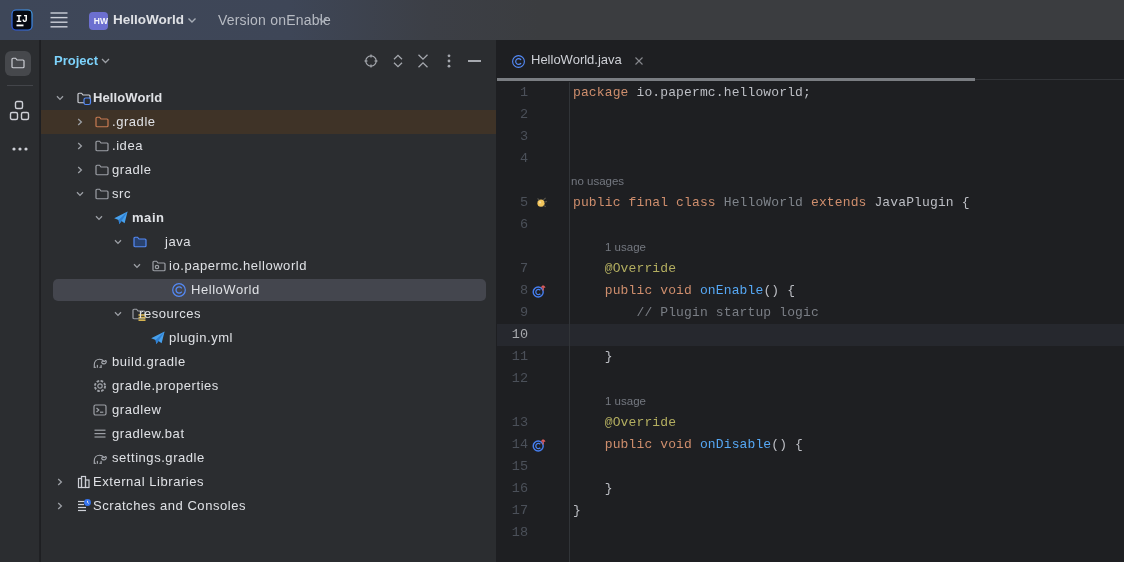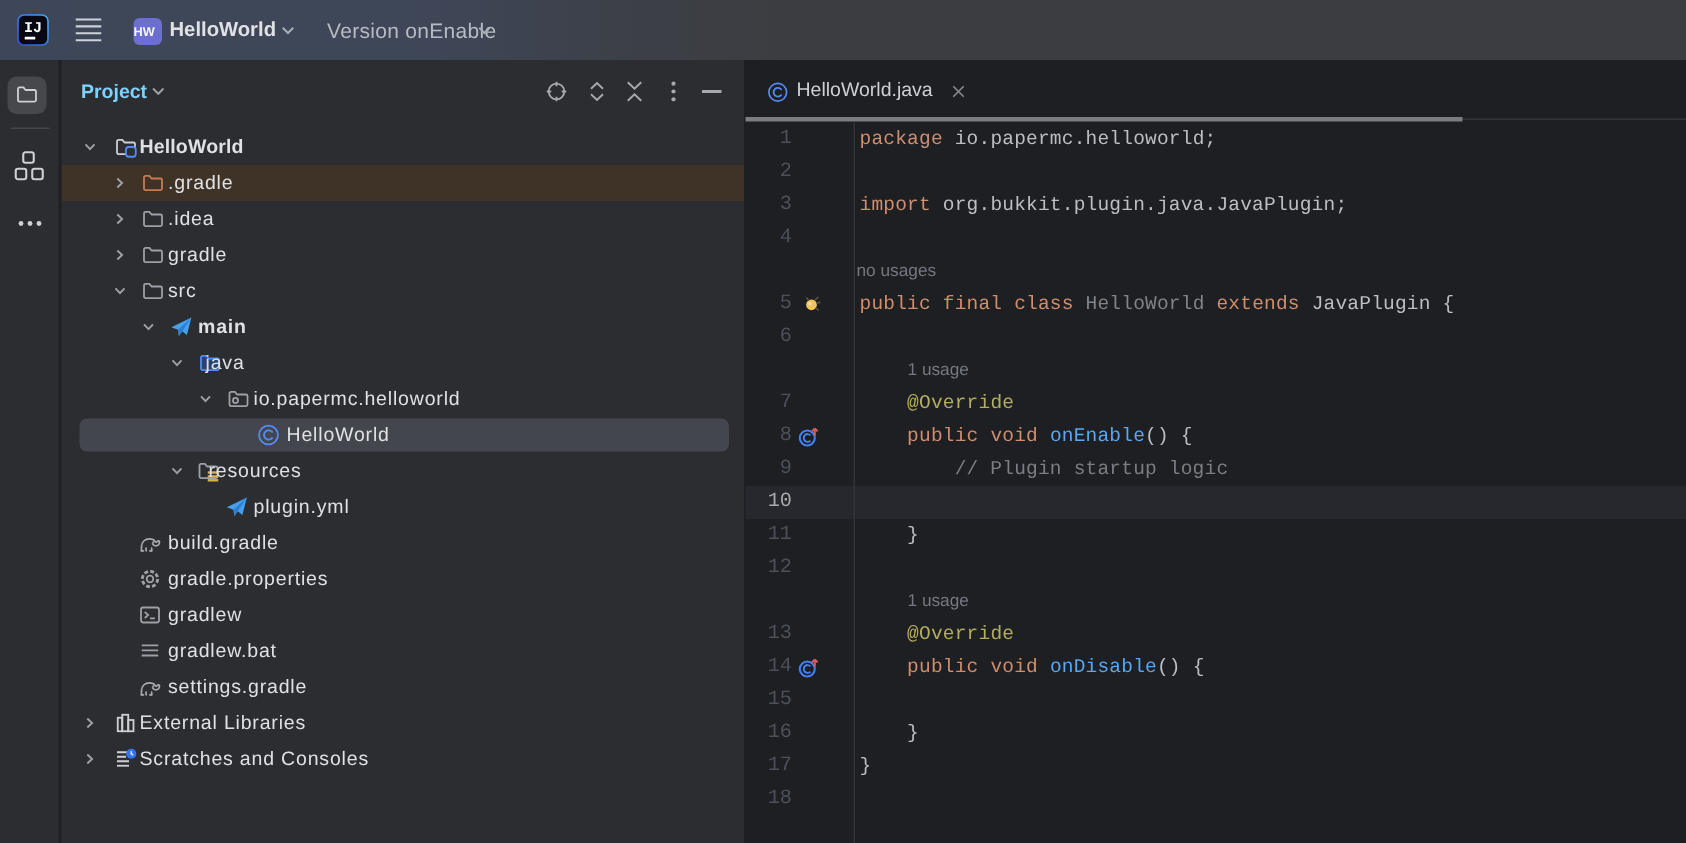--- a/index.html
+++ b/index.html
@@ -30,21 +30,21 @@
 
   <svg class="abs" style="left:50px;top:11px" width="18" height="18" viewBox="0 0 18 18">
     <g stroke="#CDD1DA" stroke-width="1.4">
           <line x1="0.5" y1="2" x2="17.5" y2="2"></line>
           <line x1="0.5" y1="6.6" x2="17.5" y2="6.6"></line>
           <line x1="0.5" y1="11.2" x2="17.5" y2="11.2"></line>
           <line x1="0.5" y1="15.8" x2="17.5" y2="15.8"></line>
         </g>
   </svg>
 
-  <div class="abs" style="left:89px;top:12px;width:19px;height:18px;border-radius:4px;background:#6C6FD0;color:#F5F6FA;font-size:8.5px;font-weight:bold;text-align:left;line-height:18px">HW</div>
+  <div class="abs" style="left:89px;top:12px;width:19px;height:18px;border-radius:4px;background:#6C6FD0;color:#F5F6FA;font-size:8.5px;font-weight:bold;text-align:right;line-height:18px">HW</div>
   <div class="abs" style="left:113px;top:0;height:40px;line-height:40px;font-size:13.5px;font-weight:bold;color:#DFE1E5">HelloWorld</div>
   <svg class="abs" style="left:187px;top:17px" width="10" height="7" viewBox="0 0 10 7">
         <path d="M1.5 1.5 L5 5 L8.5 1.5" fill="none" stroke="#A7ADB6" stroke-width="1.4"></path>
       </svg>
   <div class="abs" style="left:218px;top:0;height:40px;line-height:40px;font-size:14px;letter-spacing:0.2px;color:#B7BBC3">Version onEnable</div>
   <svg class="abs" style="left:318px;top:17px" width="10" height="7" viewBox="0 0 10 7">
         <path d="M1.5 1.5 L5 5 L8.5 1.5" fill="none" stroke="#A7ADB6" stroke-width="1.4"></path>
       </svg>
 </div>
 
@@ -158,21 +158,21 @@
         <path d="M14.6 1.6 L5.6 9.9 L6.3 14 L8.5 10.9 Z" fill="#2E7FD2"></path>
       </svg>
   <div class="lbl" style="left:91px;top:166px"><b>main</b></div>
 
   <svg class="chv" style="left:72px;top:197px" width="10" height="10" viewBox="0 0 10 10">
         <path d="M2 3.2 L5 6.4 L8 3.2" fill="none" stroke="#9DA0A6" stroke-width="1.3"></path>
       </svg>
   <svg class="ic" style="left:91px;top:194px" viewBox="0 0 16 16">
         <path d="M2 5 V4.3 C2 3.7 2.45 3.25 3 3.25 H5.6 L7 5 H13 C13.55 5 14 5.45 14 6 V11.7 C14 12.3 13.55 12.75 13 12.75 H3 C2.45 12.75 2 12.3 2 11.7 Z" fill="#29426E" stroke="#548AF7" stroke-width="1.2" stroke-linejoin="round"></path>
       </svg>
-  <div class="lbl" style="left:96px;top:190px">java</div>
+  <div class="lbl" style="left:124px;top:190px">java</div>
 
   <svg class="chv" style="left:91px;top:221px" width="10" height="10" viewBox="0 0 10 10">
         <path d="M2 3.2 L5 6.4 L8 3.2" fill="none" stroke="#9DA0A6" stroke-width="1.3"></path>
       </svg>
   <svg class="ic" style="left:110px;top:218px" viewBox="0 0 16 16">
         <path d="M2 5 V4.3 C2 3.7 2.45 3.25 3 3.25 H5.6 L7 5 H13 C13.55 5 14 5.45 14 6 V11.7 C14 12.3 13.55 12.75 13 12.75 H3 C2.45 12.75 2 12.3 2 11.7 Z" fill="none" stroke="#9DA0A6" stroke-width="1.2" stroke-linejoin="round"></path>
         <circle cx="6" cy="9" r="1.7" fill="none" stroke="#9DA0A6" stroke-width="1.2"></circle>
       </svg>
   <div class="lbl" style="left:128px;top:214px">io.papermc.helloworld</div>
 
@@ -324,21 +324,20 @@
         <path d="M8.3 6.2 A2.6 2.6 0 1 0 8.3 9.8" fill="none" stroke="#467FF2" stroke-width="1.3"></path>
         <path d="M11.2 6.5 V1.7 M11.2 1.7 L9.3 3.6 M11.2 1.7 L13.1 3.6" stroke="#DB5C5C" stroke-width="1.3" fill="none"></path>
       </svg>
   <svg class="abs" style="left:35px;top:398px" width="15" height="15" viewBox="0 0 15 15">
         <circle cx="6.2" cy="8" r="5" fill="none" stroke="#467FF2" stroke-width="1.4"></circle>
         <path d="M8.3 6.2 A2.6 2.6 0 1 0 8.3 9.8" fill="none" stroke="#467FF2" stroke-width="1.3"></path>
         <path d="M11.2 6.5 V1.7 M11.2 1.7 L9.3 3.6 M11.2 1.7 L13.1 3.6" stroke="#DB5C5C" stroke-width="1.3" fill="none"></path>
       </svg>
 
   <div class="cl" style="top:42px"><span class="k">package</span> io.papermc.helloworld;</div>
-  <div class="cl" style="top:86px"><span class="k">import</span> org.bukkit.plugin.java.JavaPlugin;</div>
   <div class="inlay" style="left:74px;top:130px">no usages</div>
   <div class="cl" style="top:152px"><span class="k">public final class</span> <span class="dim">HelloWorld</span> <span class="k">extends</span> JavaPlugin {</div>
   <div class="inlay" style="left:108px;top:196px">1 usage</div>
   <div class="cl" style="top:218px">    <span class="an">@Override</span></div>
   <div class="cl" style="top:240px">    <span class="k">public void</span> <span class="m">onEnable</span>() {</div>
   <div class="cl" style="top:262px">        <span class="cm">// Plugin startup logic</span></div>
   <div class="cl" style="top:306px">    }</div>
   <div class="inlay" style="left:108px;top:350px">1 usage</div>
   <div class="cl" style="top:372px">    <span class="an">@Override</span></div>
   <div class="cl" style="top:394px">    <span class="k">public void</span> <span class="m">onDisable</span>() {</div>

